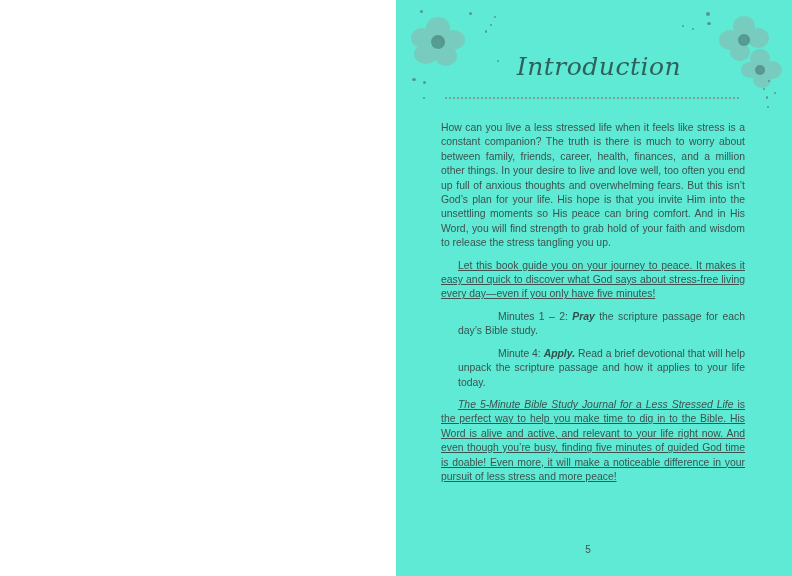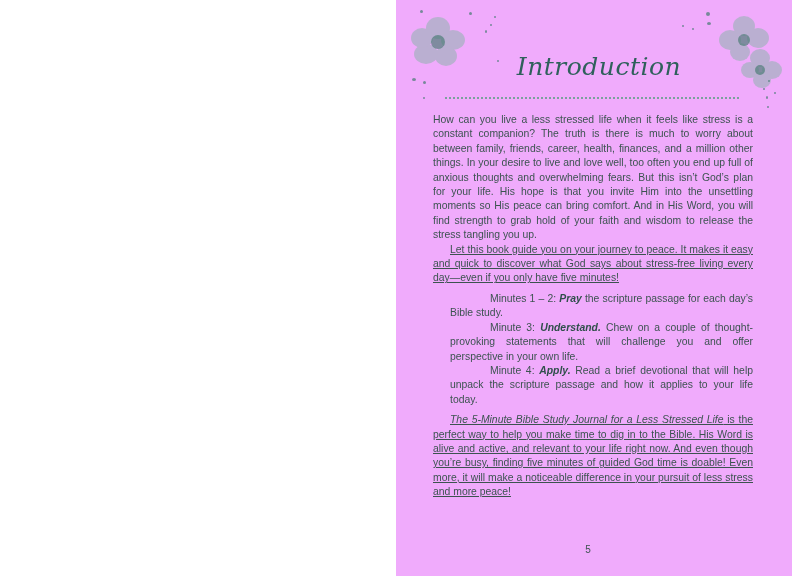--- a/index.html
+++ b/index.html
@@ -2,40 +2,40 @@
 <html><head>
   <meta charset="utf-8">
   <style>
     html, body { margin: 0; padding: 0; }
     body {
       width: 792px; height: 576px; background: #ffffff; position: relative; overflow: hidden;
       font-family: "Liberation Sans", sans-serif;
     }
     .spread { position: absolute; inset: 0; display: flex; }
     .page-left { width: 396px; height: 576px; background: #ffffff; }
-    .page-right { width: 396px; height: 576px; background: #f0abfc; position: relative; }
+    .page-right { width: 396px; height: 576px; background: #5eead4; position: relative; }
 
     .flower { position: absolute; }
     .speck { position: absolute; border-radius: 50%; background: #4e7d78; opacity: .75; }
 
     .title {
       position: absolute; left: 0; right: 0; top: 52px; text-align: center;
       font-family: "DejaVu Serif", serif; font-style: italic; font-size: 25px;
       color: #2f605b; letter-spacing: 0.5px; transform: translateX(5px);
     }
     .dotted-rule {
       position: absolute; left: 49px; width: 294px; top: 97px; height: 0;
       border-top: 2px dotted #7aa19c;
     }
     .body-text {
       position: absolute; left: 37px; top: 113px; width: 320px;
       font-size: 10.4px; line-height: 14.4px; color: #3c5350;
       text-align: justify; text-align-last: left;
     }
-    .body-text p { margin: 0; }
+    .body-text p { margin: 8px; }
     .indent { text-indent: 17px; text-decoration: underline; }
     .steps { margin: 6px 0 6px 17px !important; }
     .step { margin: 0 0 4px 0; }
     .step b { font-style: italic; color: #2f4f4b; }
     .step .label { color: #3c5350; padding-left: 40px; }
     .page-number {
       position: absolute; left: 0; width: 392px; top: 544px; text-align: center;
       font-size: 10px; color: #3c5350; transform: translateX(-4px);
     }
   </style>
@@ -92,21 +92,20 @@
     <span class="speck" style="left:371px;top:106px;width:2px;height:2px"></span>
 
     <div class="title">Introduction</div>
     <div class="dotted-rule"></div>
 
     <div class="body-text">
       <p>How can you live a less stressed life when it feels like stress is a constant companion? The truth is there is much to worry about between family, friends, career, health, finances, and a million other things. In your desire to live and love well, too often you end up full of anxious thoughts and overwhelming fears. But this isn’t God’s plan for your life. His hope is that you invite Him into the unsettling moments so His peace can bring comfort. And in His Word, you will find strength to grab hold of your faith and wisdom to release the stress tangling you up.</p>
       <p class="indent">Let this book guide you on your journey to peace. It makes it easy and quick to discover what God says about stress-free living every day—even if you only have five minutes!</p>
       <div class="steps">
         <p class="step"><span class="label">Minutes 1 – 2: </span><b>Pray</b><span> the scripture passage for each day’s Bible study.</span></p>
-        <p class="step"><span class="label">Minute 3: </span><b>Understand.</b><span> Chew on a couple of thought-provoking statements that will challenge you and offer perspective in your own life.</span></p>
         <p class="step"><span class="label">Minute 4: </span><b>Apply.</b><span> Read a brief devotional that will help unpack the scripture passage and how it applies to your life today.</span></p>
       </div>
       <p class="indent"><i>The 5-Minute Bible Study Journal for a Less Stressed Life</i><span> is the perfect way to help you make time to dig in to the Bible. His Word is alive and active, and relevant to your life right now. And even though you’re busy, finding five minutes of guided God time is doable! Even more, it will make a noticeable difference in your pursuit of less stress and more peace!</span></p>
     </div>
 
     <div class="page-number">5</div>
   </div>
 </div>
 
 </body></html>

